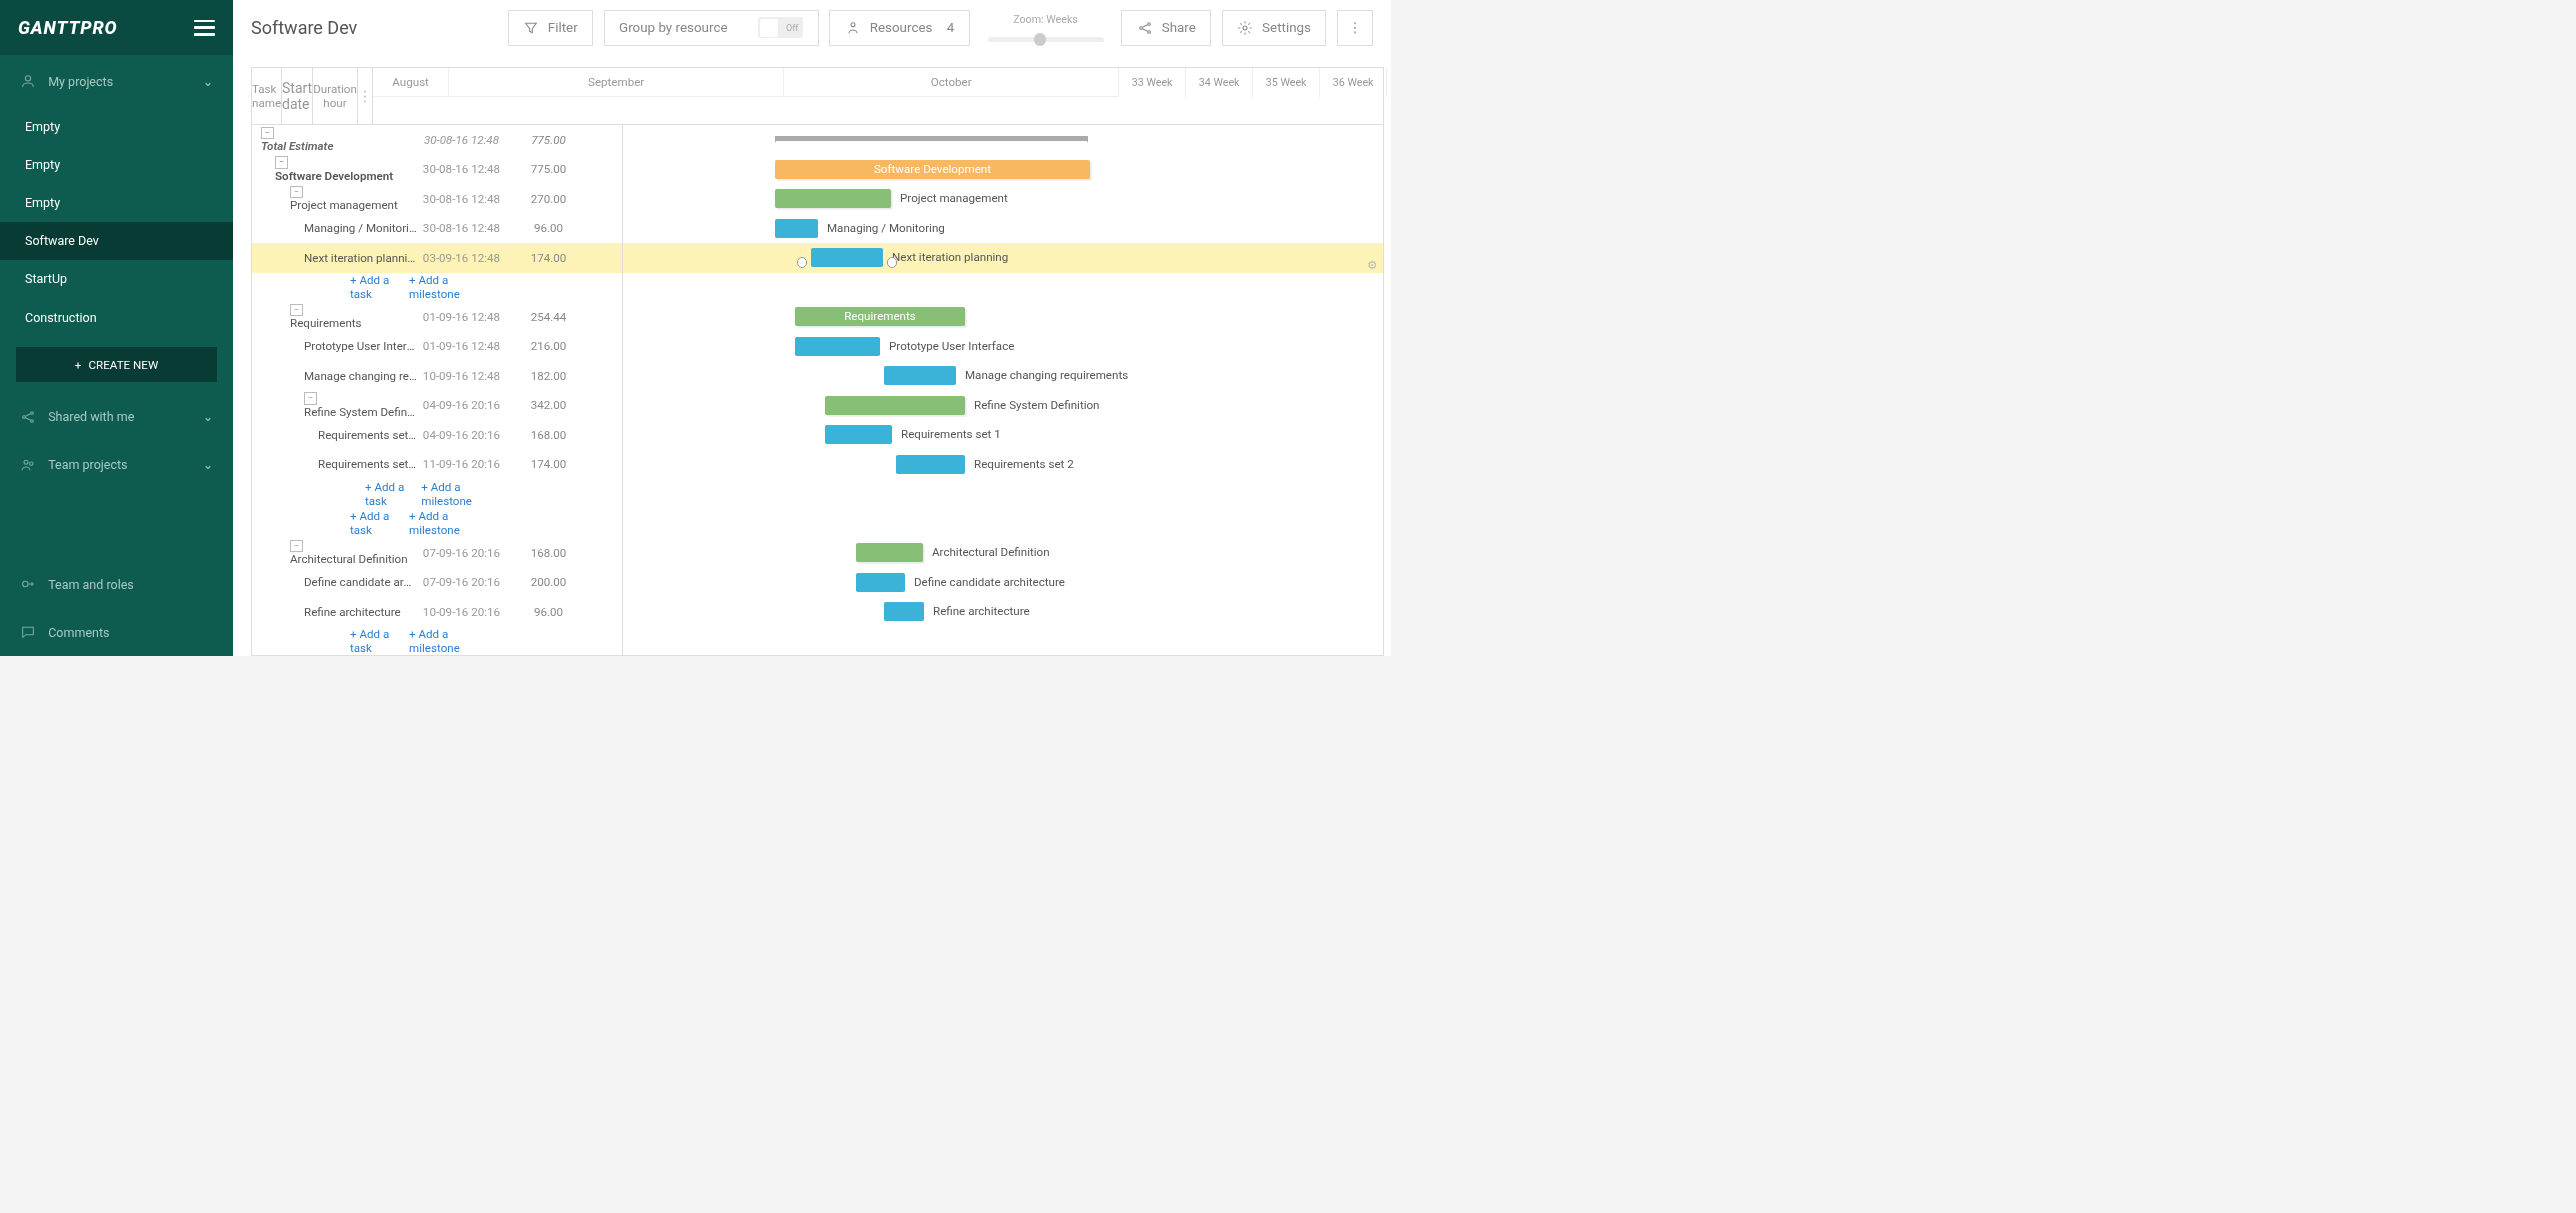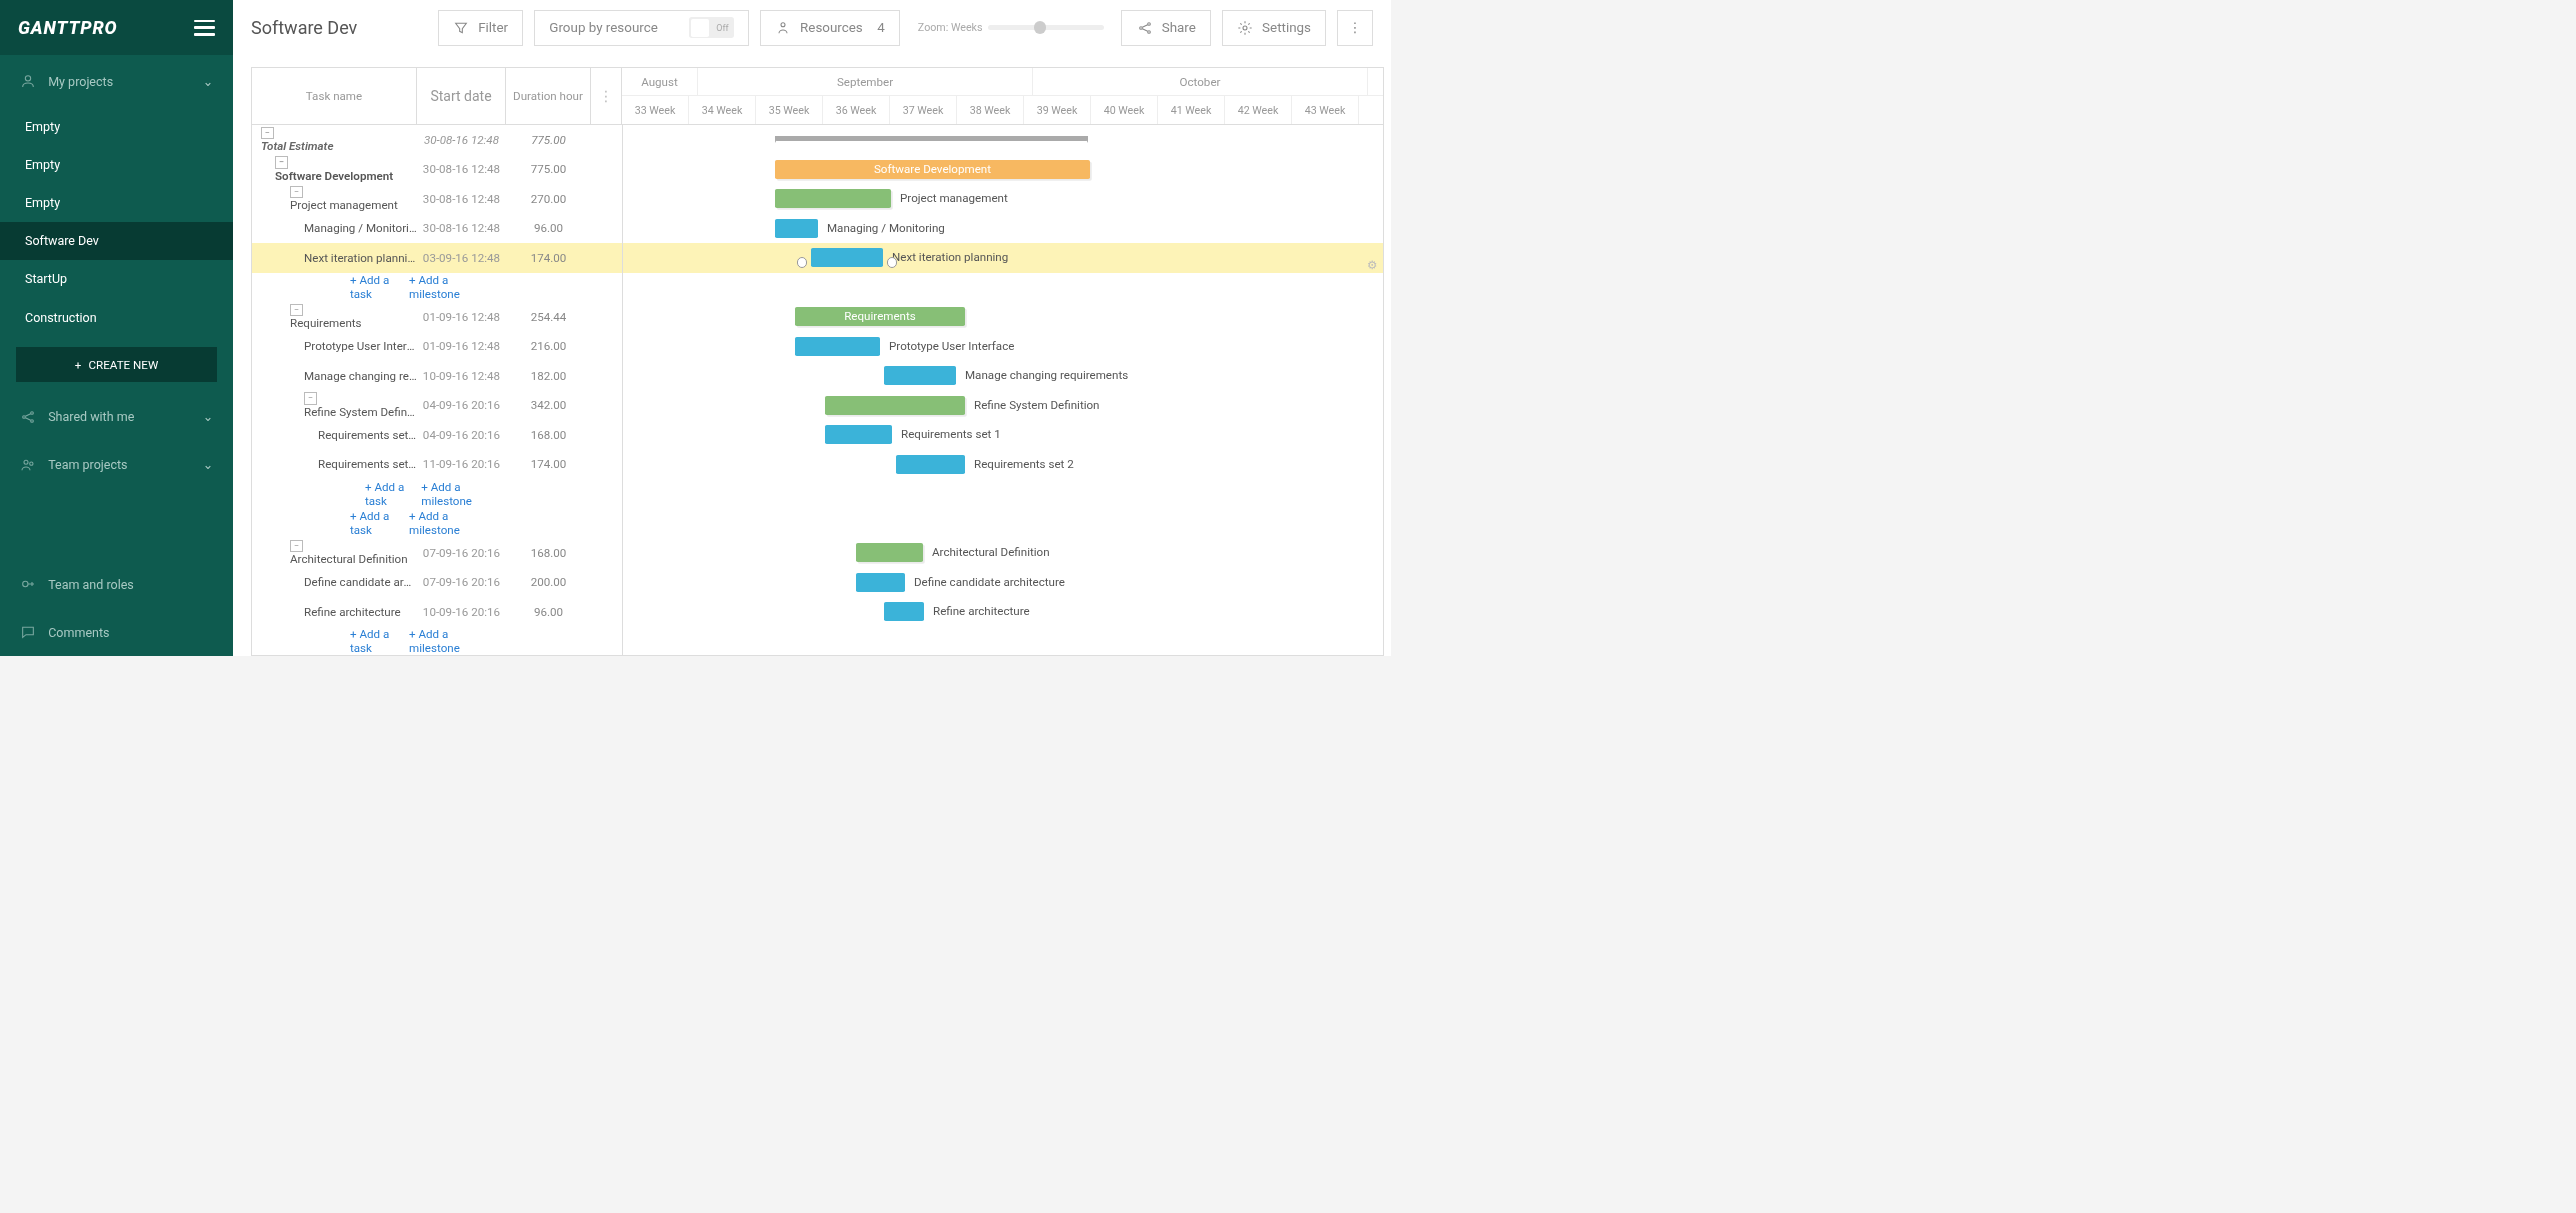--- a/index.html
+++ b/index.html
@@ -16,31 +16,31 @@
 .sb-item.active{background:#073b33}
 .create-btn{margin:10.7px 16px;padding:10.7px;background:#073b33;text-align:center;color:#fff;font-size:11.6px;cursor:pointer;display:flex;align-items:center;justify-content:center;gap:7.2px}
 .sb-bottom{position:absolute;bottom:0;width:100%}
 .icn{width:16px;height:16px;margin-right:12.5px;display:inline-flex;align-items:center;justify-content:center;opacity:.7}
 .main{position:absolute;left:233px;top:0;right:0;height:100%;background:#fff}
 .toolbar{height:55px;display:flex;align-items:center;padding:0 18px;gap:10.7px}
 .page-title{font-size:18px;color:#555;margin-right:auto}
 .tb-btn{height:36px;border:0.9px solid #ddd;border-radius:0;background:#fff;padding:0 14.3px;display:flex;align-items:center;gap:9px;font-size:13.4px;color:#888;cursor:pointer}
 .group-toggle{background:#eee;width:45px;height:21.5px;border-radius:2.7px;display:flex;align-items:center;position:relative;font-size:9px;color:#aaa;justify-content:flex-end;padding-right:5px}
 .group-toggle:before{content:"";width:18px;height:18px;background:#fff;position:absolute;left:1.8px;border-radius:1.8px}
-.zoom-box{display:flex;flex-direction:row;align-items:center;gap:5px;font-size:10.7px;color:#aaa;padding:0 7.2px}
+.zoom-box{display:flex;flex-direction:column;align-items:center;gap:11px;font-size:10.7px;color:#aaa;padding:0 7.2px}
 .slider{width:116px;height:5.4px;background:#eee;border-radius:2.7px;position:relative}
 .slider:after{content:"";width:12.5px;height:12.5px;background:#ccc;border-radius:50%;position:absolute;left:40%;top:-3.6px}
 .menu-dots{width:36px;justify-content:center}
 .gantt-wrap{position:absolute;top:67px;left:18px;right:7.2px;bottom:0;border:0.9px solid #ddd;background:#fff}
 .grid-head{height:57px;border-bottom:0.9px solid #ddd;display:flex}
 .col-name{width:165px;border-right:0.9px solid #ddd;display:flex;align-items:center;justify-content:center;font-size:11.6px;color:#999}
 .col-start{width:89px;border-right:0.9px solid #ddd;display:flex;align-items:center;justify-content:center;font-size:14px;color:#999}
 .col-dur{width:85px;border-right:0.9px solid #ddd;display:flex;align-items:center;justify-content:center;font-size:11.6px;color:#999;text-align:center}
 .col-more{width:31px;border-right:0.9px solid #ddd;display:flex;align-items:center;justify-content:center;color:#bbb;cursor:pointer}
-.timeline-head{flex:1;display:flex;flex-direction:column}
+.timeline-head{flex:1;display:flex;}
 .month-row{height:29px;display:flex;border-bottom:0.9px solid #eee;font-size:11.6px;color:#999}
 .month{display:flex;align-items:center;justify-content:center;border-right:0.9px solid #eee}
 .week-row{height:29px;display:flex;font-size:10.7px;color:#999}
 .week{width:67px;display:flex;align-items:center;justify-content:center;border-right:0.9px solid #eee}
 .body{position:absolute;top:57px;left:0;right:0;bottom:0;overflow:hidden}
 .row{height:29.5px;display:flex;align-items:center;font-size:11.6px;color:#555;position:relative}
 .row.hl{background:#fdf3b7}
 .row .left{width:371px;display:flex;align-items:center;height:100%;border-right:0.9px solid #ddd}
 .collapse{width:12.5px;height:12.5px;border:0.9px solid #bbb;display:flex;align-items:center;justify-content:center;font-size:9px;color:#999;cursor:pointer;margin-right:7.2px}
 .task-name{width:165px;padding-left:7.2px;overflow:hidden;white-space:nowrap;text-overflow:ellipsis}

